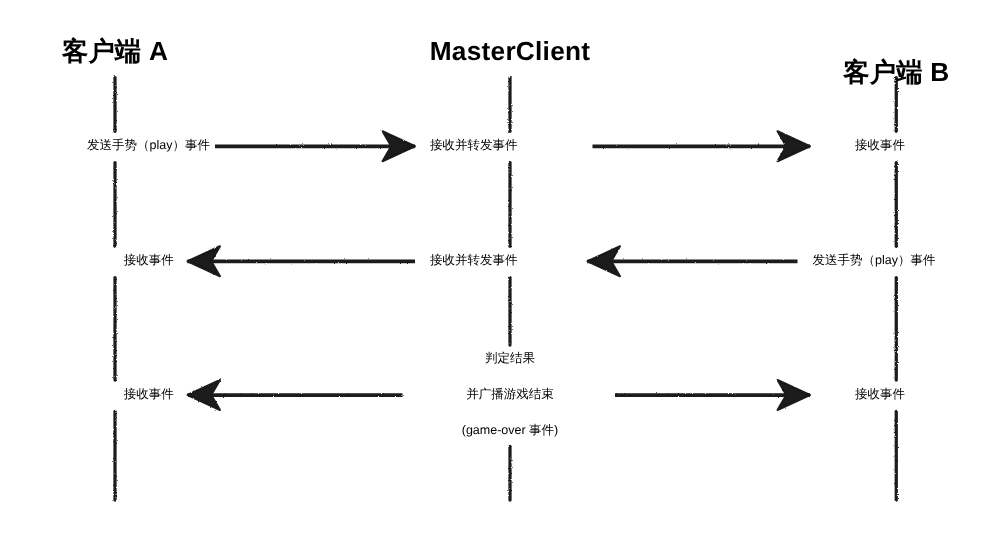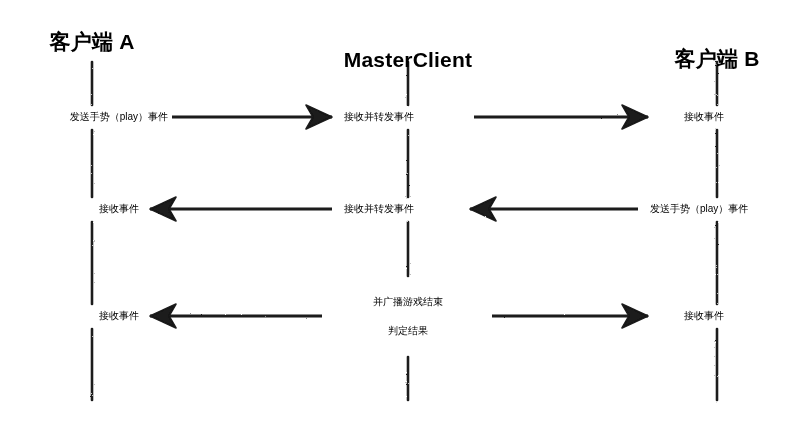--- a/index.html
+++ b/index.html
@@ -114,32 +114,33 @@
       <path d="M332 117 L306 105 L313 117 L306 129 Z"></path>
       <path d="M648 117 L622 105 L629 117 L622 129 Z"></path>
       <path d="M150 209 L176 197 L169 209 L176 221 Z"></path>
       <path d="M470 209 L496 197 L489 209 L496 221 Z"></path>
       <path d="M150 316 L176 304 L169 316 L176 328 Z"></path>
       <path d="M648 316 L622 304 L629 316 L622 328 Z"></path>
     </g>
   </svg>
 
   <div class="lifeline-label" style="left:92px; top:31px;">客户端 A</div>
-  <div class="lifeline-label" style="left:408px; top:31px;margin-top:18px;">MasterClient</div>
+  <div class="lifeline-label" style="left:408px; top:31px;">MasterClient</div>
   <div class="lifeline-label" style="left:717px; top:48px;">客户端 B</div>
 
   <div class="msg-label right-aligned" style="left:168px; top:117px;">发送手势（play）事件</div>
   <div class="msg-label left-aligned" style="left:344px; top:117px;">接收并转发事件</div>
   <div class="msg-label left-aligned" style="left:684px; top:117px;">接收事件</div>
 
   <div class="msg-label right-aligned" style="left:139px; top:209px;">接收事件</div>
   <div class="msg-label left-aligned" style="left:344px; top:209px;">接收并转发事件</div>
   <div class="msg-label left-aligned" style="left:650px; top:209px;">发送手势（play）事件</div>
 
   <div class="msg-label right-aligned" style="left:139px; top:316px;">接收事件</div>
   <div class="msg-label left-aligned" style="left:684px; top:316px;">接收事件</div>
 
   <div class="msg-label center multiline" style="left:408px; top:316px;">
+    <div>判定结果</div>
     <div>并广播游戏结束</div>
-    <div>判定结果</div>
+    <div>(game-over 事件)</div>
   </div>
 
 </div>
 
 </body></html>

